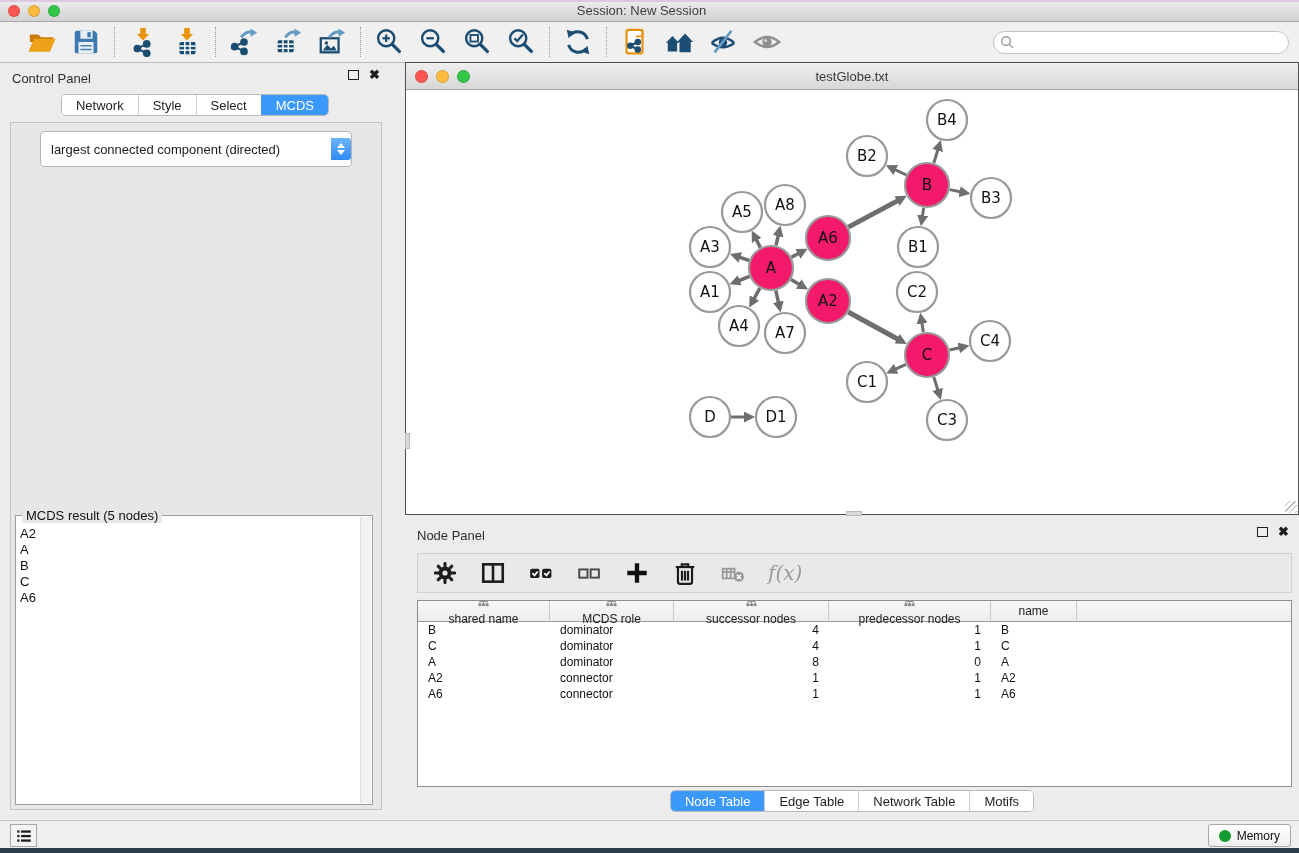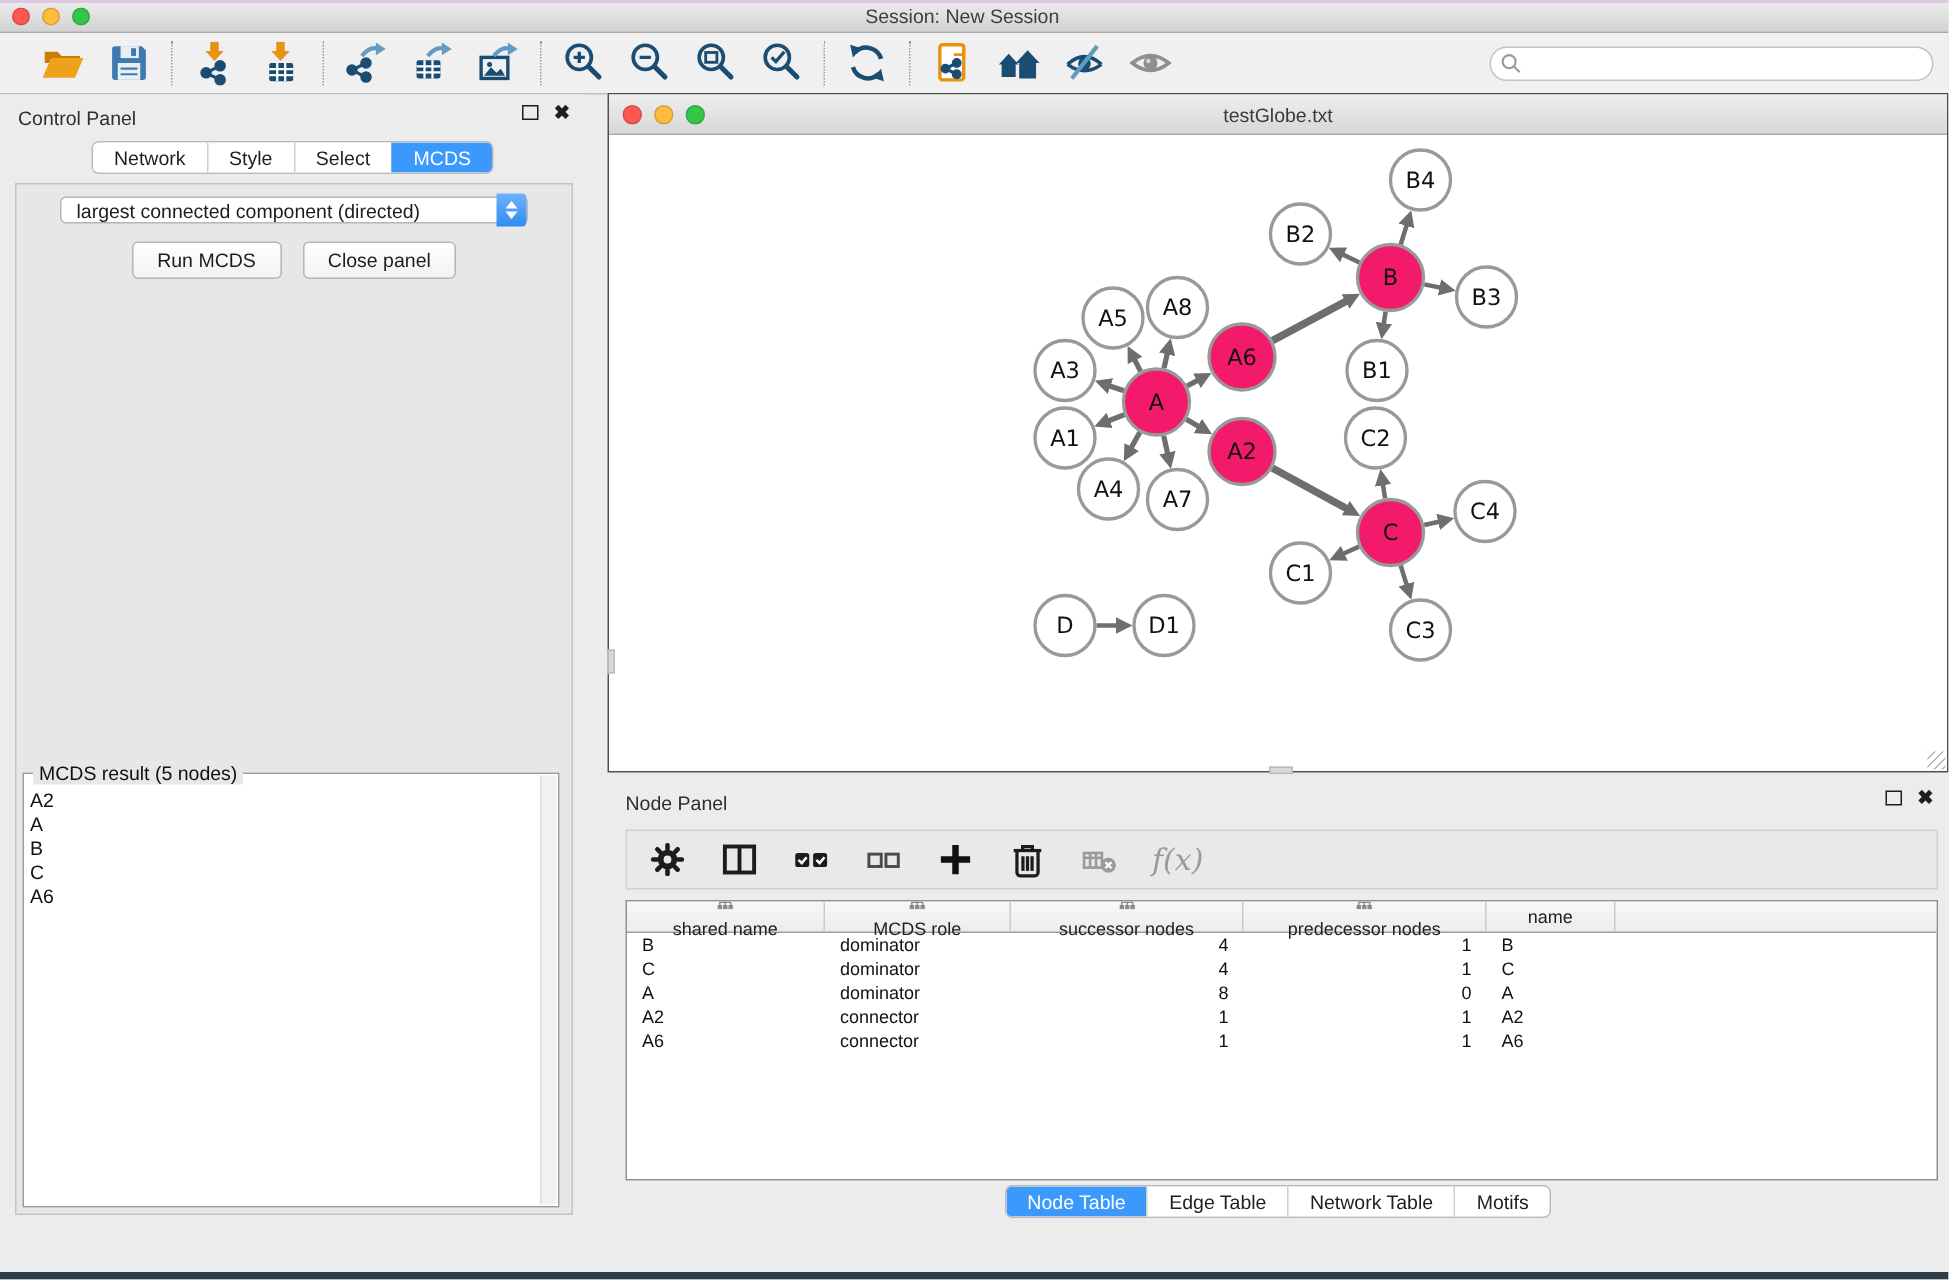--- a/index.html
+++ b/index.html
@@ -37,21 +37,21 @@
 
   .seg-tabs { position:absolute; left:0; right:0; top:31px; display:flex; justify-content:center; }
   .seg { display:flex; border:1px solid #b9b9b9; border-radius:5px; overflow:hidden; background:#fff; height:22px; }
   .seg-tab { padding:3px 14px; font-size:13px; color:#1e1e1e; background:#fff; border-left:1px solid #cfcfcf; cursor:pointer; white-space:nowrap; }
   .seg-tab:first-child { border-left:none; }
   .seg-tab.active { background:#3b99fc; color:#fff; border-left-color:#3b99fc; }
 
   .cp-content { position:absolute; left:10px; right:8px; top:59px; bottom:10px;
     background:#e7e7e7; border:1px solid #c3c3c3; }
   .opt-label { margin-top:16px; text-align:center; font-size:13px; color:#1c1c1c; }
-  .select-box { position:relative; margin:8px auto 0; width:312px; height:18px; background:#fff;
+  .select-box { position:relative; margin:8px auto 0; width:312px; height:36px; background:#fff;
     border:1px solid #b6b6b6; border-radius:4px; display:flex; align-items:center; cursor:pointer; }
   .select-value { flex:1; font-size:13px; color:#1c1c1c; padding-left:10px; white-space:nowrap; overflow:hidden; }
   .select-cap { width:20px; height:22px; background:linear-gradient(#6db3fc,#2f8bf5); border-radius:0 3px 3px 0;
     display:flex; flex-direction:column; align-items:center; justify-content:center; gap:2px; }
   .caret-up { width:0; height:0; border-left:4px solid transparent; border-right:4px solid transparent; border-bottom:5px solid #fff; }
   .caret-dn { width:0; height:0; border-left:4px solid transparent; border-right:4px solid transparent; border-top:5px solid #fff; }
   .btn-row { margin-top:12px; display:flex; justify-content:center; gap:14px; }
   .push-btn { background:linear-gradient(#ffffff,#f2f2f2); border:1px solid #b6b6b6; border-radius:4px;
     font-size:13px; color:#1c1c1c; padding:4px 16px; cursor:pointer; font-family:inherit; }
 
@@ -288,24 +288,20 @@
         </div>
       </div>
 
     <div class="cp-content">
       <div class="select-box">
         <div class="select-value">largest connected component (directed)</div>
         <div class="select-cap">
           <div class="caret-up"></div>
             <div class="caret-dn"></div>
         </div>
-      </div>
-      <div class="btn-row">
-        <button class="push-btn">Run MCDS</button>
-        <button class="push-btn">Close panel</button>
       </div>
 
       <div class="result-box">
         <div class="result-legend">MCDS result (5 nodes)</div>
         <div class="result-list" id="result-list">
             <div>A2</div>
             <div>A</div>
             <div>B</div>
             <div>C</div>
             <div>A6</div>
@@ -614,14 +610,32 @@
     <div class="tp-tabs">
         <div class="seg" id="tp-tabs">
           <div class="seg-tab active">Node Table</div>
           <div class="seg-tab">Edge Table</div>
           <div class="seg-tab">Network Table</div>
           <div class="seg-tab">Motifs</div>
         </div>
       </div>
   </div>
 
+  <div class="status-bar">
+    <div class="list-btn">
+      <svg width="20" height="18" viewBox="0 0 24 24">
+        <g fill="#1c1c1c">
+          <rect x="3" y="4.6" width="3" height="3"></rect>
+            <rect x="3" y="10.6" width="3" height="3"></rect>
+            <rect x="3" y="16.6" width="3" height="3"></rect>
+          <rect x="8" y="4.6" width="13" height="3"></rect>
+            <rect x="8" y="10.6" width="13" height="3"></rect>
+            <rect x="8" y="16.6" width="13" height="3"></rect>
+        </g>
+      </svg>
+    </div>
+    <div class="memory-btn">
+      <div class="memory-dot"></div>
+      <div class="memory-label">Memory</div>
+    </div>
+  </div>
   <div class="desktop-strip"></div>
 </div>
 
 </body></html>

